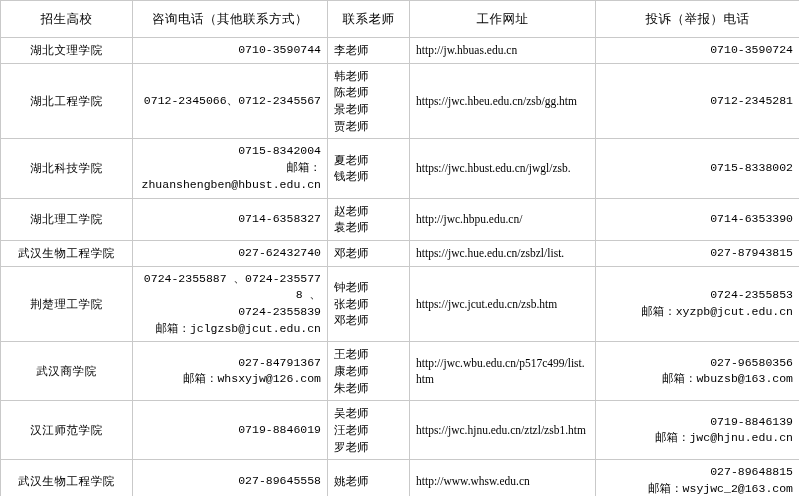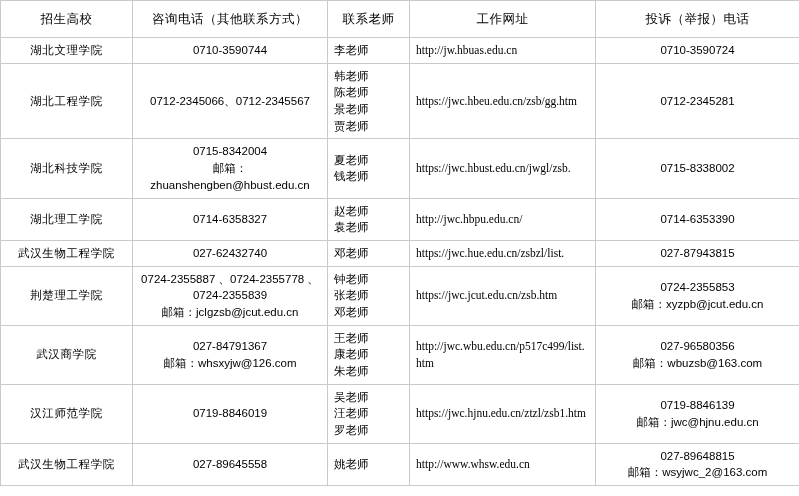--- a/index.html
+++ b/index.html
@@ -45,23 +45,23 @@
   .col-teacher { width: 82px;  }
   .col-site    { width: 186px; }
   .col-report  { width: 204px; }
 
   td.c-school {
     text-align: center;
     letter-spacing: 0.6px;
     font-size: 12px;
   }
   td.c-phone, td.c-report {
-    text-align: center;
+    text-align: right;
     padding-left: 10px;
-    font-family: Liberation Sans, sans-serif;
+    font-family: Liberation Mono, monospace;
     font-size: 11.5px;
   }
   td.c-teacher {
     text-align: left;
     font-size: 11.5px;
   }
   td.c-site {
     text-align: left;
     padding-left: 8px;
     font-family: "Liberation Serif", serif;

